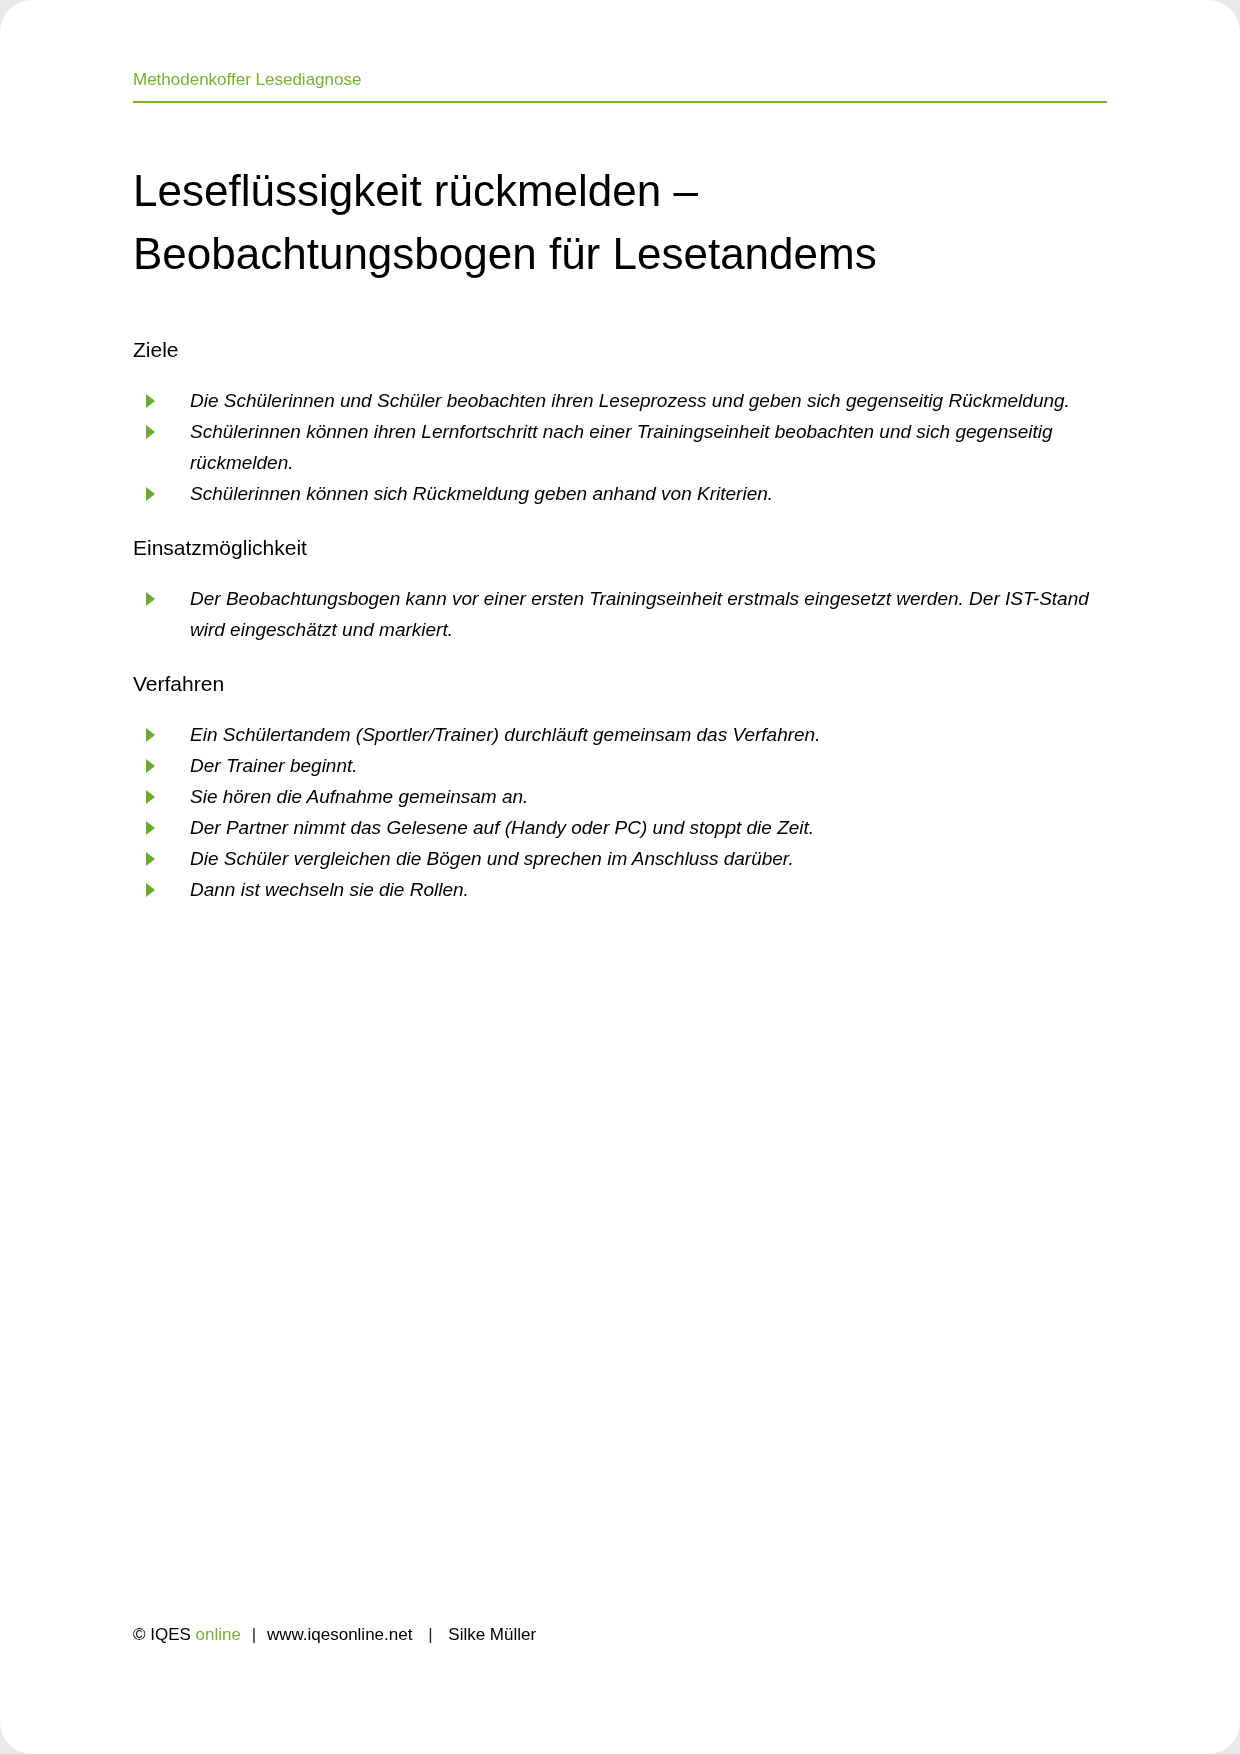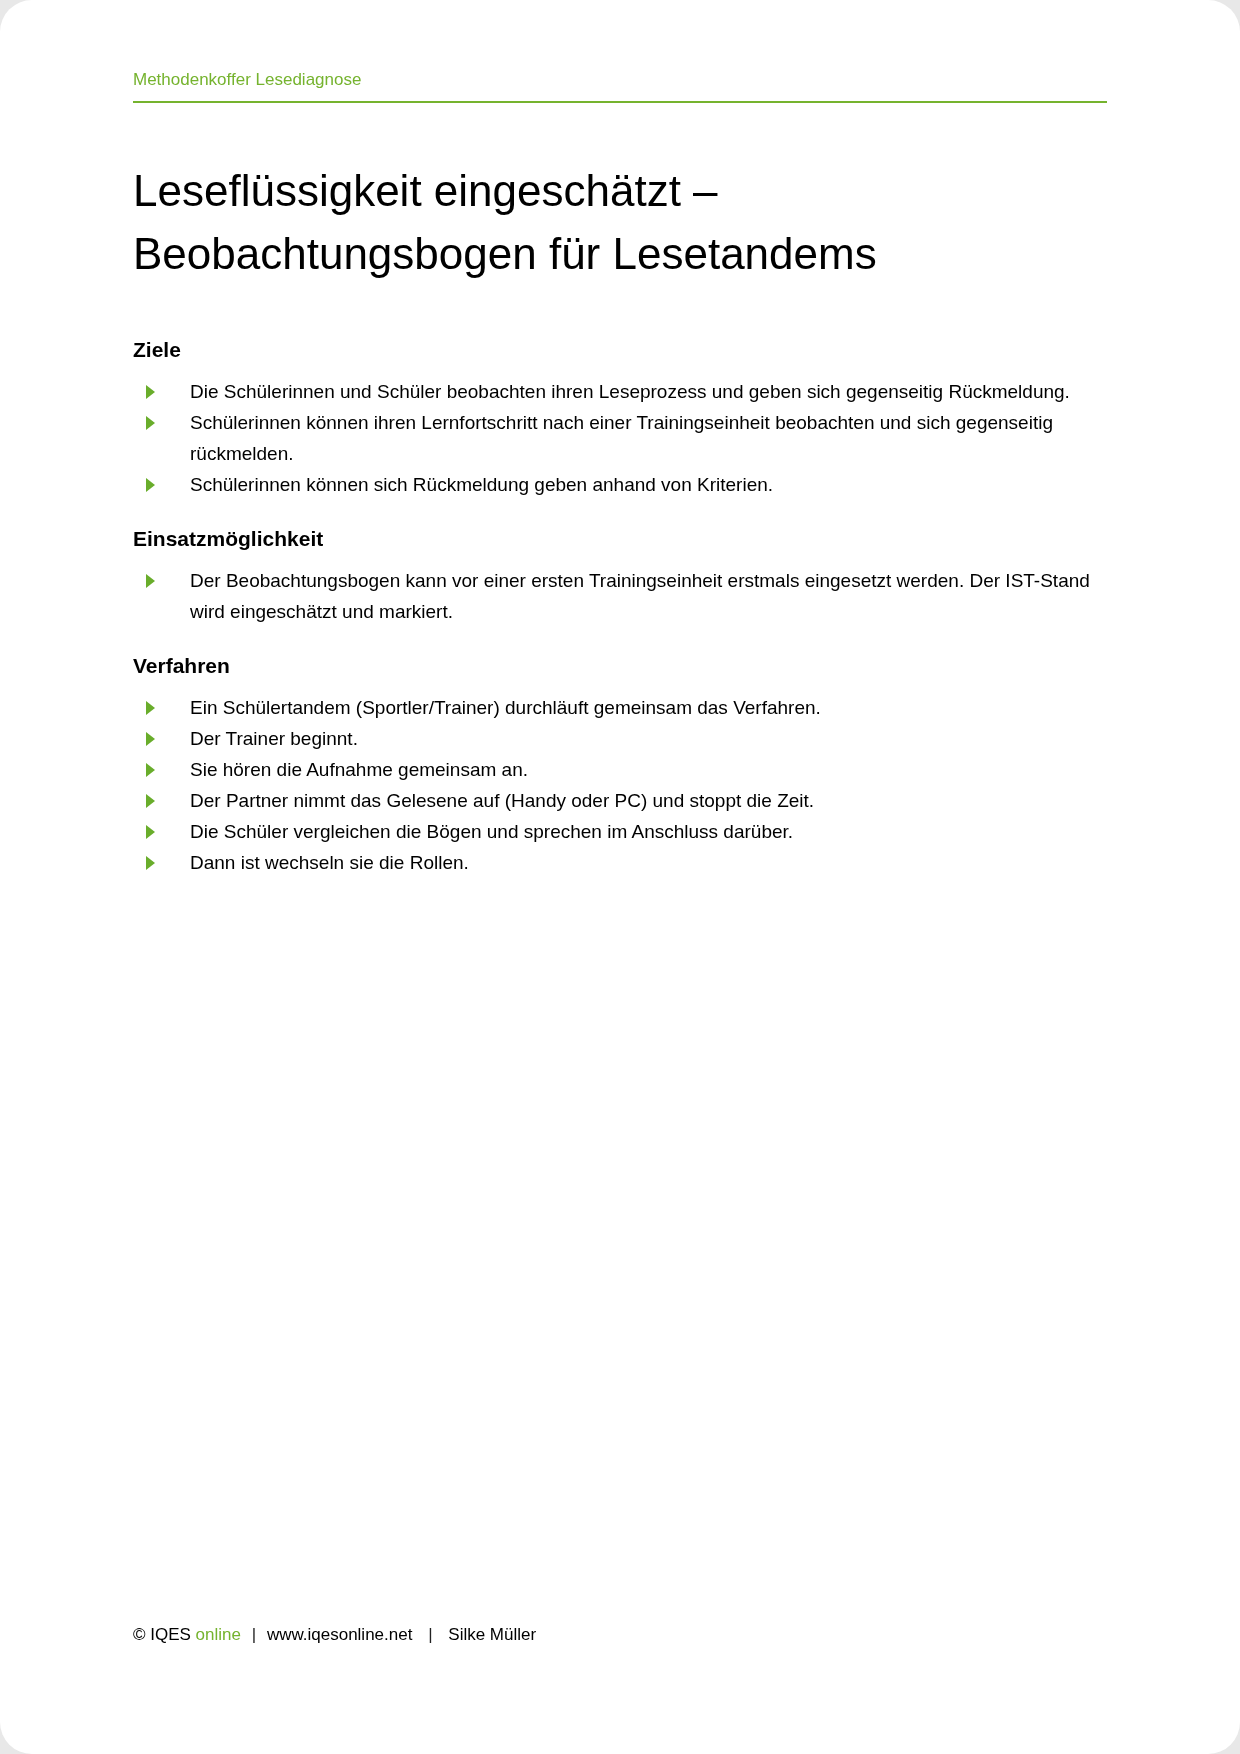--- a/index.html
+++ b/index.html
@@ -37,31 +37,32 @@
     margin-top: 56px;
     font-size: 44px;
     font-weight: 400;
     line-height: 63px;
     color: #000;
   }
 
   .doc-section .section-heading {
     font-size: 21px;
     line-height: 26px;
-    font-weight: 700;
+    font-weight: 400;
     margin-top: 26px;
     color: #000;
   }
   .doc-section:first-of-type .section-heading {
     margin-top: 52px;
   }
 
   .bullet-list {
     list-style: none;
-    margin-top: 13px;
+    margin-top: 22px;
+    font-style: italic;
   }
 
   .bullet-item {
     position: relative;
     padding-left: 57px;
     font-size: 19px;
     line-height: 31px;
     color: #000;
   }
 
@@ -92,21 +93,21 @@
 </head>
 <body>
 
 <div class="page">
   <div class="content">
 
     <div class="header-label">Methodenkoffer Lesediagnose</div>
     <hr class="header-rule">
 
     <h1 class="doc-title">
-      <span>Leseflüssigkeit eingeschätzt –</span><br>
+      <span>Leseflüssigkeit rückmelden –</span><br>
       <span>Beobachtungsbogen für Lesetandems</span>
     </h1>
 
     <div id="sections">
   <section class="doc-section">
     <h2 class="section-heading">Ziele</h2>
     <ul class="bullet-list">
   <li class="bullet-item">
     <span class="bullet-marker"></span>
     <span class="bullet-text">Die Schülerinnen und Schüler beobachten ihren Leseprozess und geben sich gegenseitig Rückmeldung.</span>

